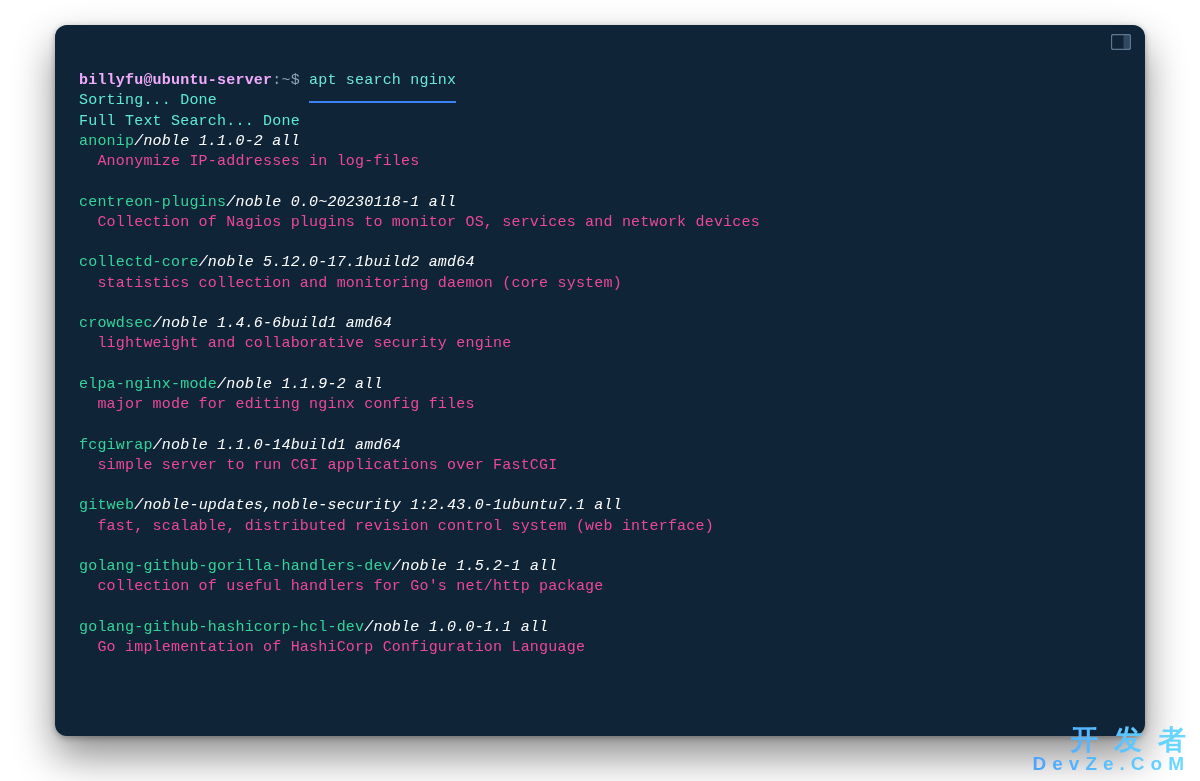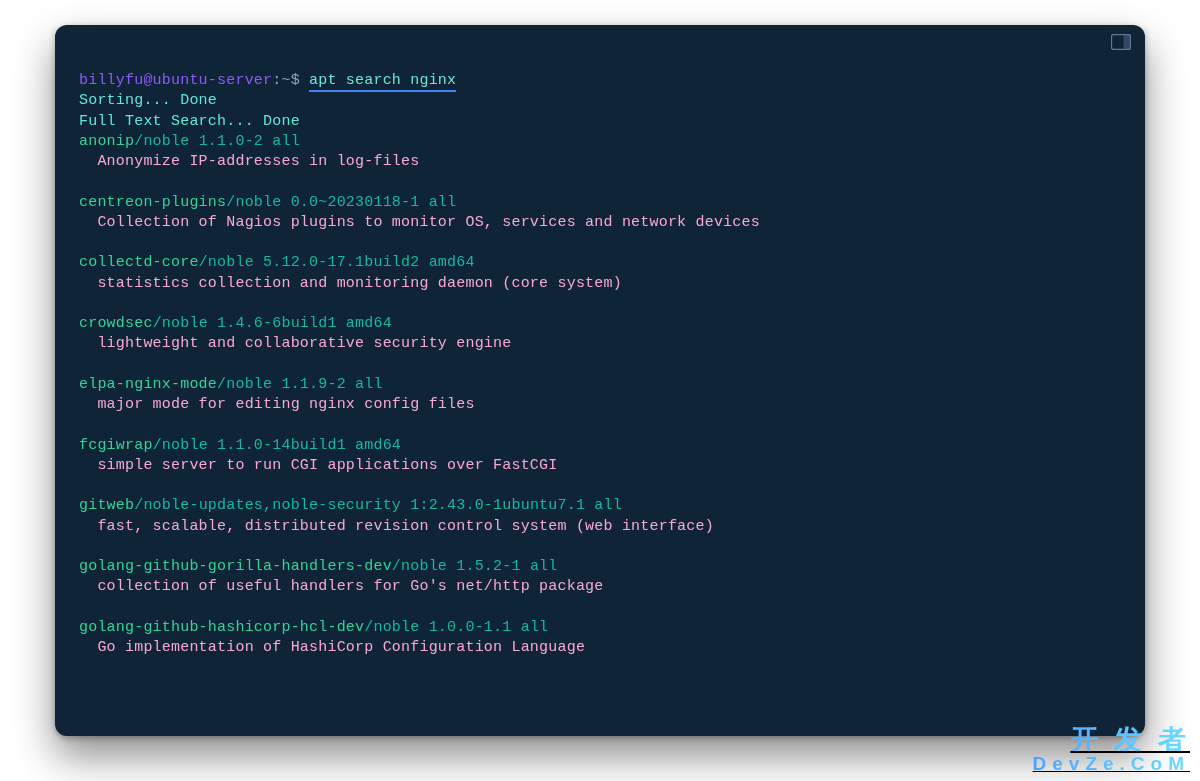--- a/index.html
+++ b/index.html
@@ -31,40 +31,39 @@
   }
   .panel-icon svg { display:block; }
   .terminal-content {
     padding: 12px 24px 24px 24px;
     font-size: 15px;
     line-height: 1.35;
     white-space: pre;
     color: #a9b7c2;
     letter-spacing: 0.2px;
   }
-  .prompt-user { color: #8b5cf6; font-weight: 400; margin-top: 10px; }
+  .prompt-user { color: #f0abfc; font-weight: 700; margin-top: 10px; }
   .prompt-sep  { color: #8fa6b6; }
   .prompt-tilde{ color: #8fa6b6; }
   .prompt-dollar{ color: #8fa6b6; }
-  .cmd { color: #6ee7d6; border-bottom: 2px solid #3b82f6; padding-bottom: 1px; margin-top: 8px; }
+  .cmd { color: #6ee7d6; border-bottom: 2px solid #3b82f6; padding-bottom: 12px; margin-top: 8px; }
   .out { color: #5eead4; }
   .pkg-name { color: #34d399; }
-  .pkg-rest { color: #14b8a6; }
-  .pkg-desc { color: #f9a8d4; }
+  .pkg-rest { color: #ffffff; font-style: italic; }
+  .pkg-desc { color: #ec4899; }
   .blank { height: 1.35em; }
   .watermark {
     position: absolute;
     right: 10px;
     bottom: 6px;
     font-family: "Helvetica Neue", Arial, sans-serif;
     font-size: 28px;
     font-weight: 700;
     letter-spacing: 4px;
     text-align: right;
-    text-decoration: underline;
   }
   .wm-top {
     background: linear-gradient(90deg,#4aa3ff 0%,#6bdcff 100%);
     -webkit-background-clip: text; background-clip:text; color: transparent;
     line-height: 1;
   }
   .wm-bot {
     font-size: 19px;
     letter-spacing: 6px;
     background: linear-gradient(90deg,#4aa3ff 0%,#6bdcff 100%);

